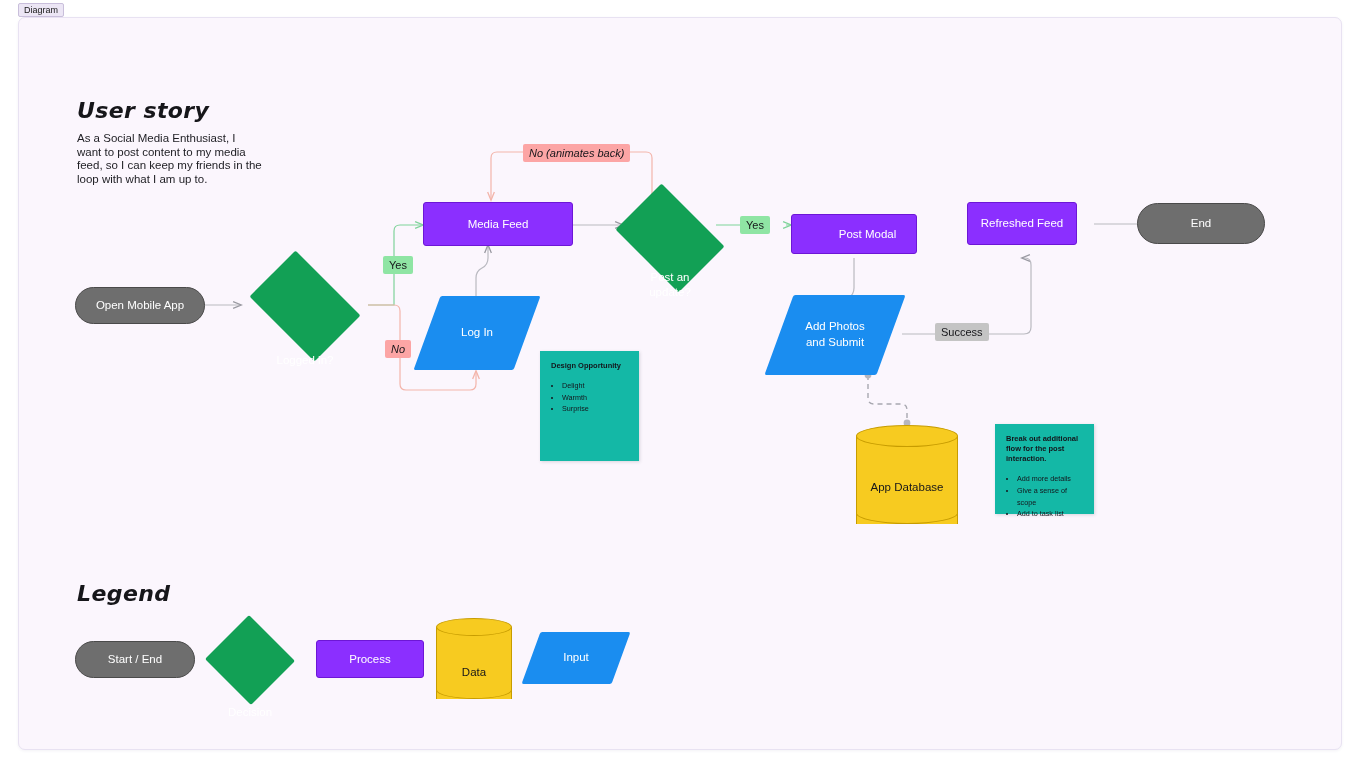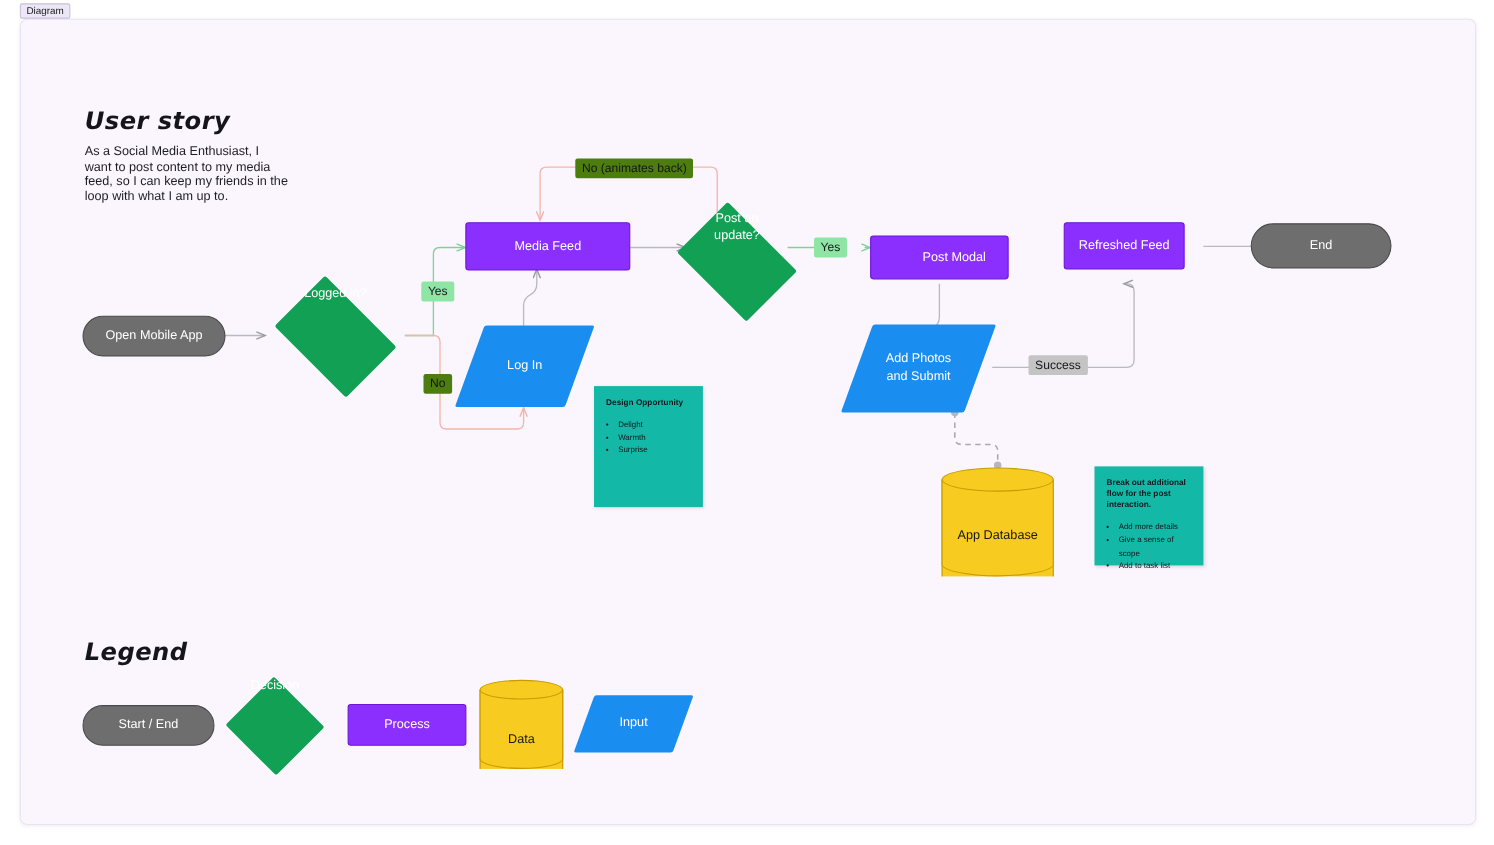--- a/index.html
+++ b/index.html
@@ -92,24 +92,24 @@
   .n-decision-wrap .dia {
     position: absolute;
     left: 0; top: 0;
     width: 100%; height: 100%;
     background: #12a055;
     transform: rotate(45deg) scale(0.707);
     border-radius: 3px;
   }
   .n-decision-wrap .dia-label {
     position: absolute;
-    left: 0; top: 0;
+    left: 0; top: 16px;
     width: 100%; height: 100%;
     display: flex;
-    align-items: flex-start;
+    align-items: flex-end;
     justify-content: center;
     color: #ffffff;
     font-size: 11.5px;
     line-height: 1.3;
     text-align: center;
   }
   .n-input-wrap { position: absolute; }
   .n-input-wrap .par {
     position: absolute;
     left: 0; top: 0;
@@ -162,21 +162,21 @@
   .chip {
     position: absolute;
     font-size: 11px;
     padding: 3px 6px;
     border-radius: 2px;
     white-space: nowrap;
     color: #16161a;
     box-sizing: border-box;
   }
   .chip-yes { background: #8fe5a4; }
-  .chip-no  { background: #4d7c0f; }
+  .chip-no  { background: #fca5a5; font-style: italic; }
   .chip-gray { background: #c4c4c4; }
   
   .sticky {
     position: absolute;
     background: #14b8a6;
     box-sizing: border-box;
     padding: 10px 11px;
     box-shadow: 1px 1px 3px rgba(60,60,80,0.18);
   }
   .sticky .s-title {

